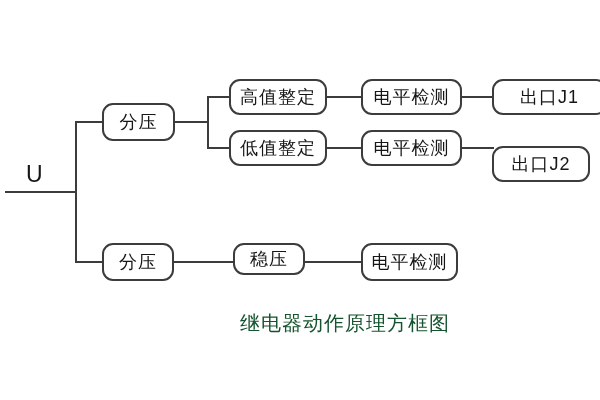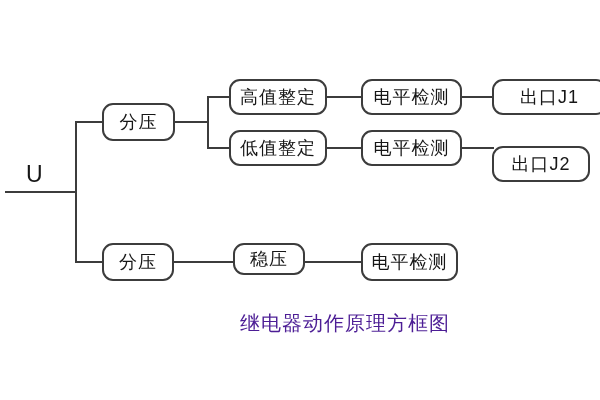--- a/index.html
+++ b/index.html
@@ -34,21 +34,21 @@
   }
   .hline { height: 2px; }
   .vline { width: 2px; }
   .input-label {
     position: absolute;
     color: #161616;
     font-size: 23px;
   }
   .caption {
     position: absolute;
-    color: #4c1d95;
+    color: #14532d;
     font-size: 20px;
     letter-spacing: 1px;
     text-align: right;
     white-space: nowrap;
   }
 </style>
 </head>
 <body>
 
 <div class="canvas">

